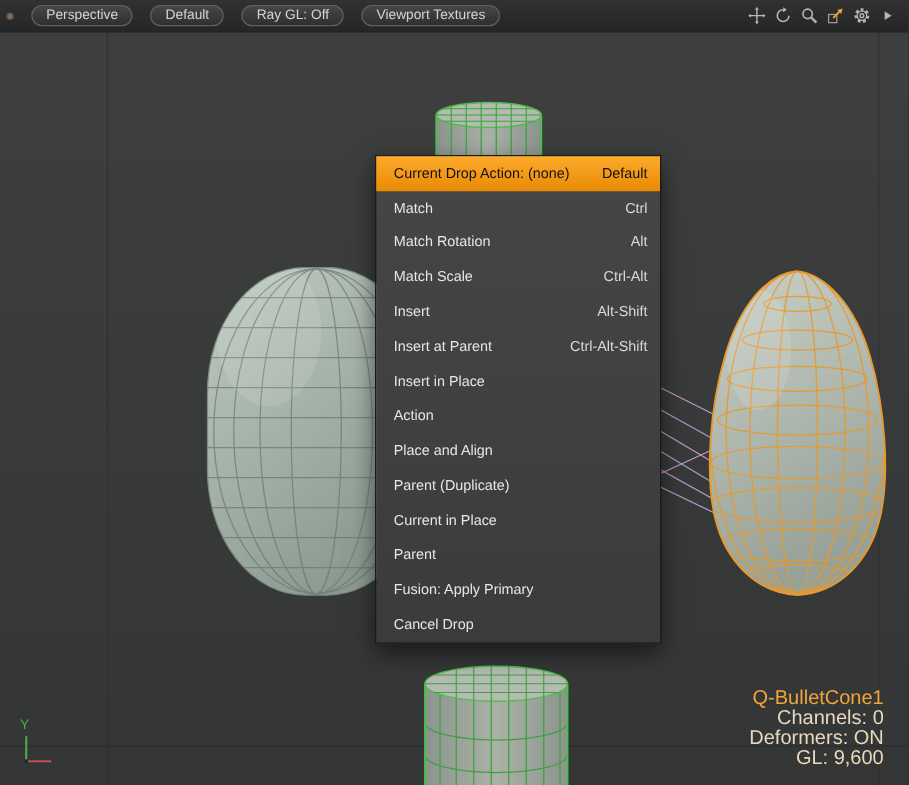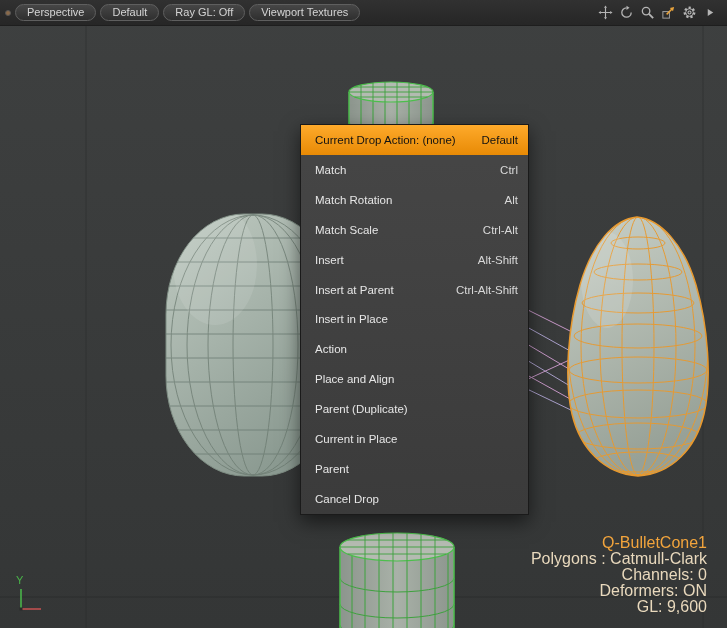--- a/index.html
+++ b/index.html
@@ -5,21 +5,21 @@
   *{margin:0;padding:0;box-sizing:border-box}
   html,body{width:727px;height:628px;overflow:hidden;background:#222}
   #app{position:relative;width:727px;height:628px;overflow:hidden;
        font-family:"Liberation Sans",sans-serif;background:var(--viewport-bg,#3a3c3c)}
   #scene{position:absolute;left:0;top:0;z-index:0}
 
   
   #toolbar{position:absolute;left:0;top:0;width:100%;height:26px;z-index:4;
            background:linear-gradient(var(--toolbar-bg,#313131),#262626);
            border-bottom:1px solid #1e1e1e;
-           display:flex;align-items:center;gap:4px;padding:0 8px 0 5px}
+           display:flex;align-items:center;gap:14px;padding:0 8px 0 5px}
   .tb-dot{width:6px;height:6px;border-radius:50%;background:#8a6a4a;border:1px solid #555;flex:none}
   .tb-btn{height:17px;padding:0 11px;border-radius:9px;border:1px solid #5f5f5f;
           background:linear-gradient(#464646,#2f2f2f);color:#d4d4d4;
           font:11px "Liberation Sans",sans-serif;line-height:15px;white-space:nowrap;cursor:default}
   .tb-icons{margin-left:auto;display:flex;align-items:center;gap:4px}
   .tb-icon{width:17px;height:17px;display:flex;align-items:center;justify-content:center}
 
   
   #context-menu{position:absolute;left:300px;top:124px;width:229px;height:391px;z-index:5;
                 display:flex;flex-direction:column;
@@ -299,28 +299,31 @@
     </div>
     <div class="menu-item">
       <span class="mi-label">Current in Place</span>
       <span class="mi-short"></span>
     </div>
     <div class="menu-item">
       <span class="mi-label">Parent</span>
       <span class="mi-short"></span>
     </div>
     <div class="menu-item">
+      <span class="mi-label">Fusion: Apply Primary</span>
+      <span class="mi-short"></span>
+    </div>
+    <div class="menu-item">
       <span class="mi-label">Cancel Drop</span>
       <span class="mi-short"></span>
     </div>
   </div>
 
   <div id="info">
     <div class="info-name">Q-BulletCone1</div>
-    <div class="info-line">Polygons : Catmull-Clark</div>
     <div class="info-line">Channels: 0</div>
     <div class="info-line">Deformers: ON</div>
     <div class="info-line">GL: 9,600</div>
   </div>
 
   <div id="axis">
     <span class="axis-y">Y</span>
     <svg width="34" height="28" viewBox="0 0 34 28">
       <line x1="7" y1="2" x2="7" y2="22" stroke="#49b349" stroke-width="1.6"></line>
       <line x1="7" y1="22" x2="27" y2="22" stroke="#c05050" stroke-width="1.6"></line>

